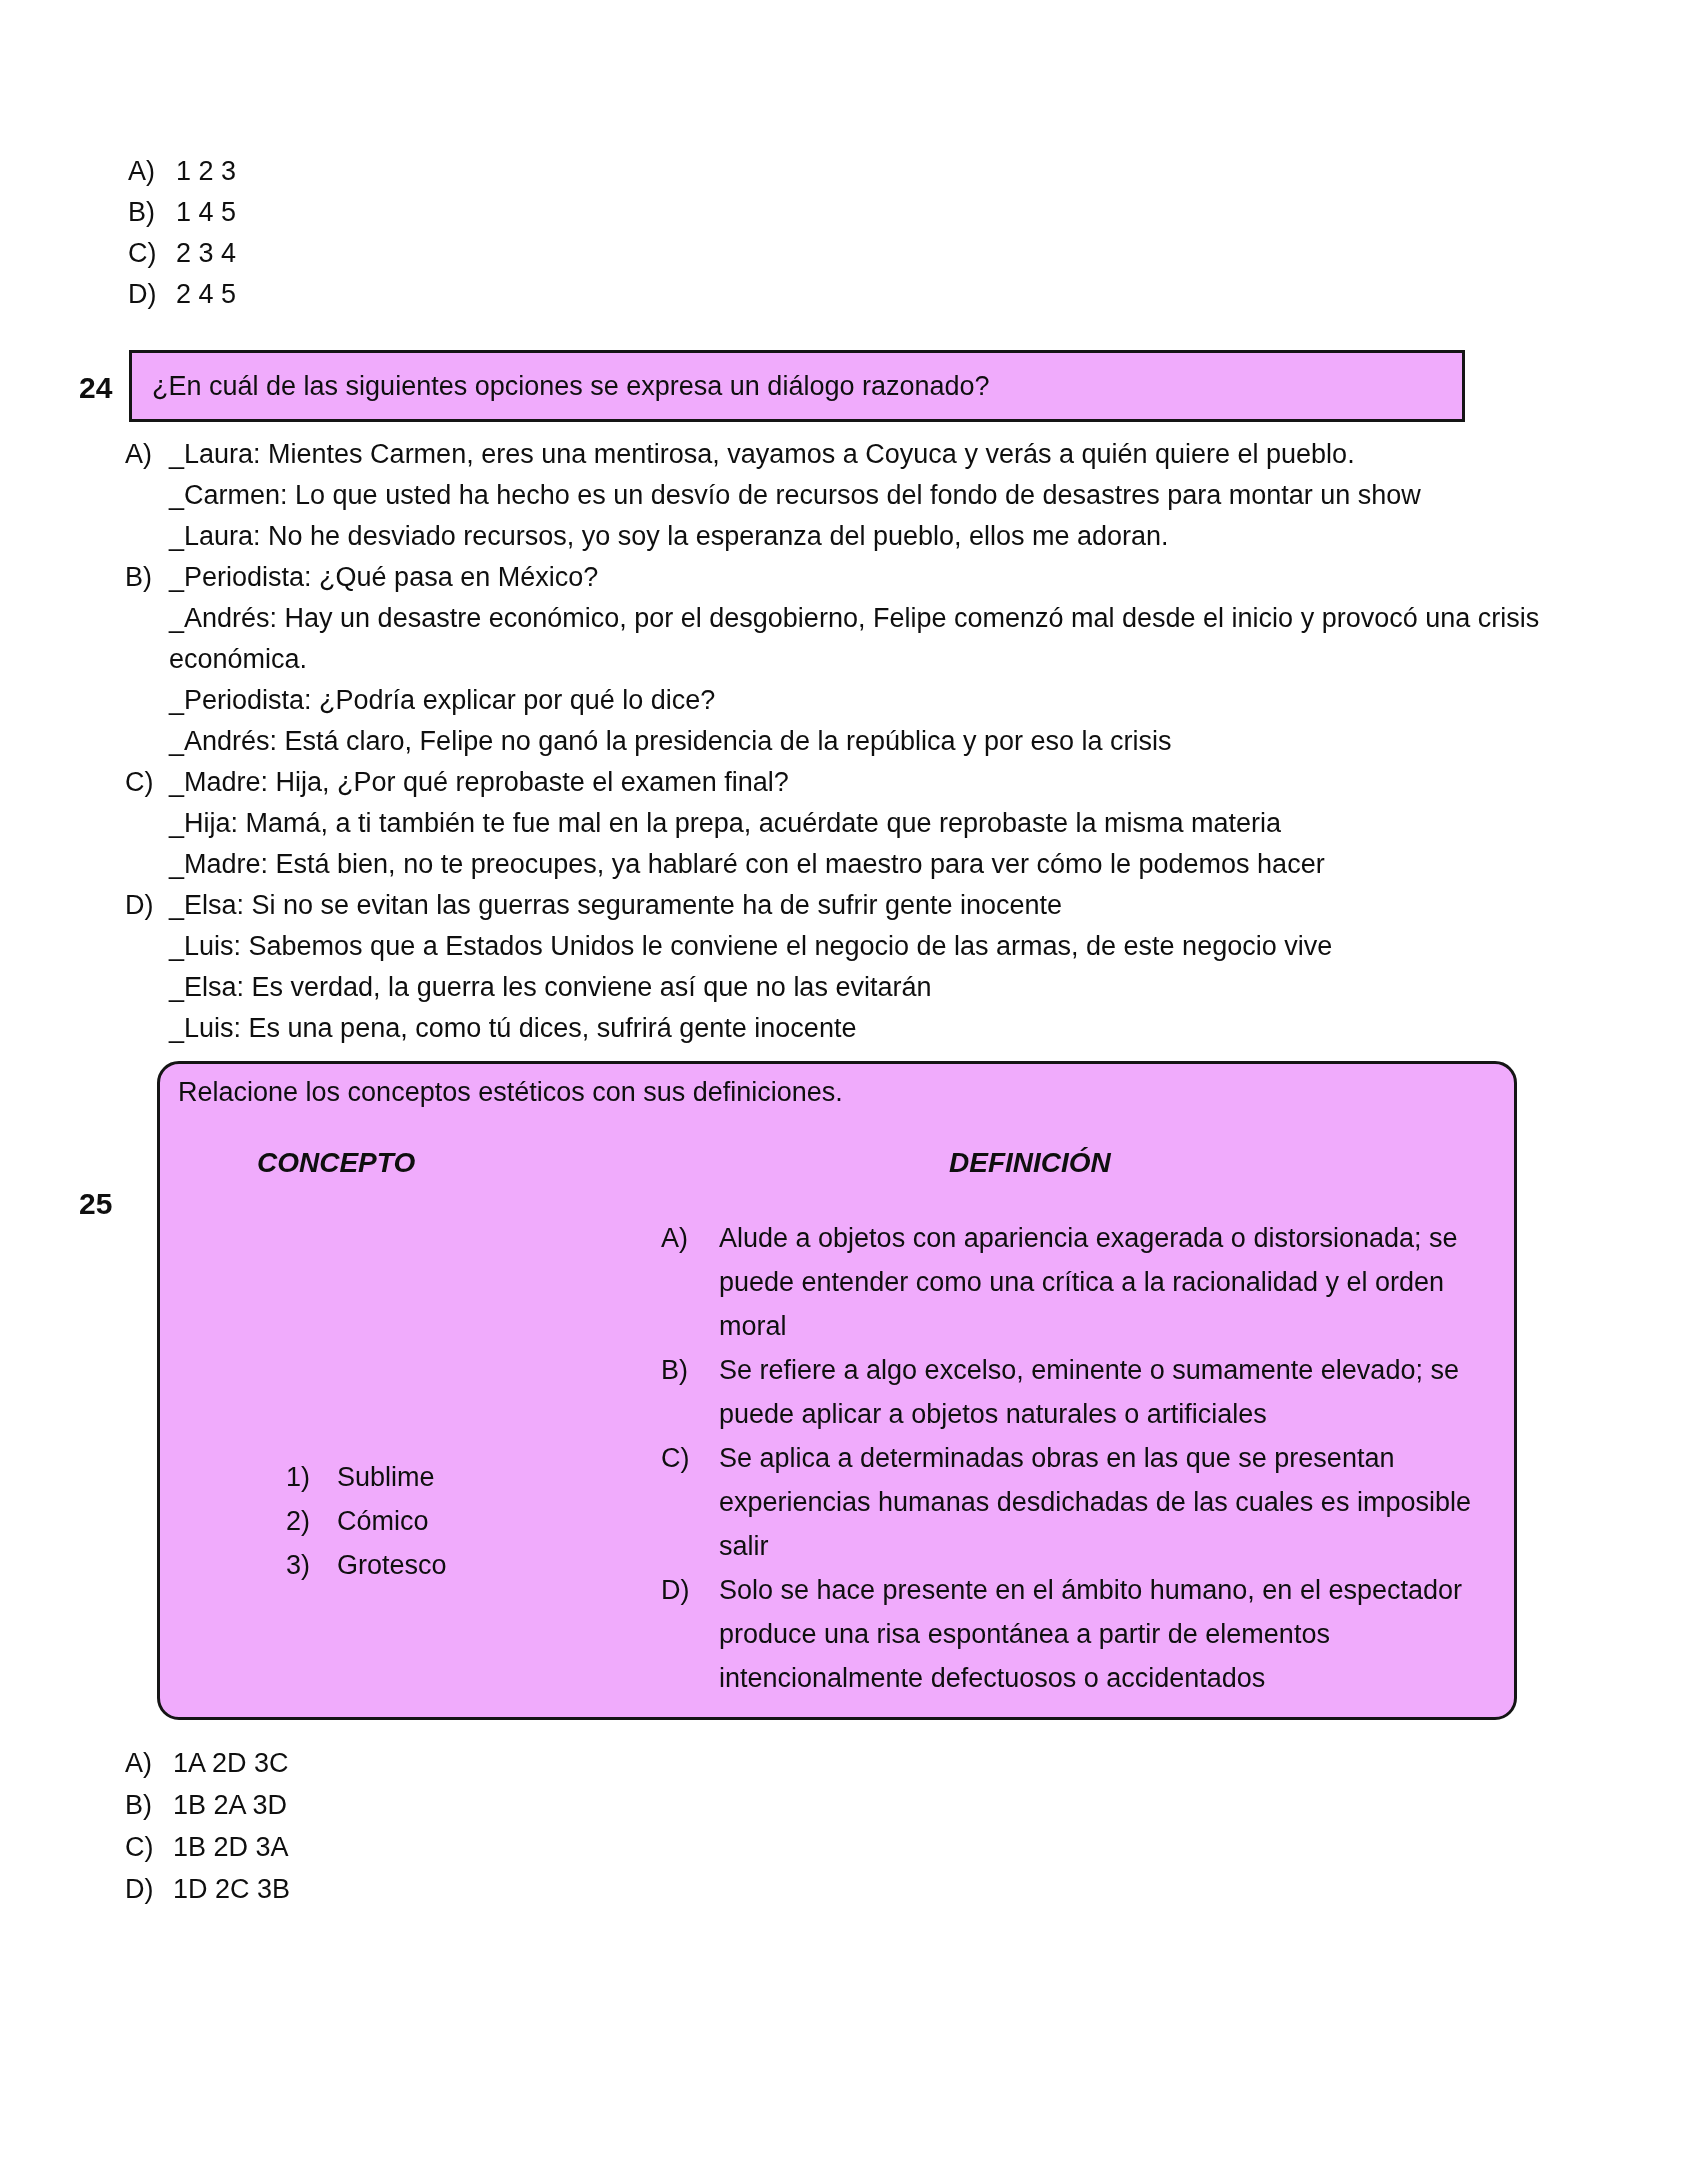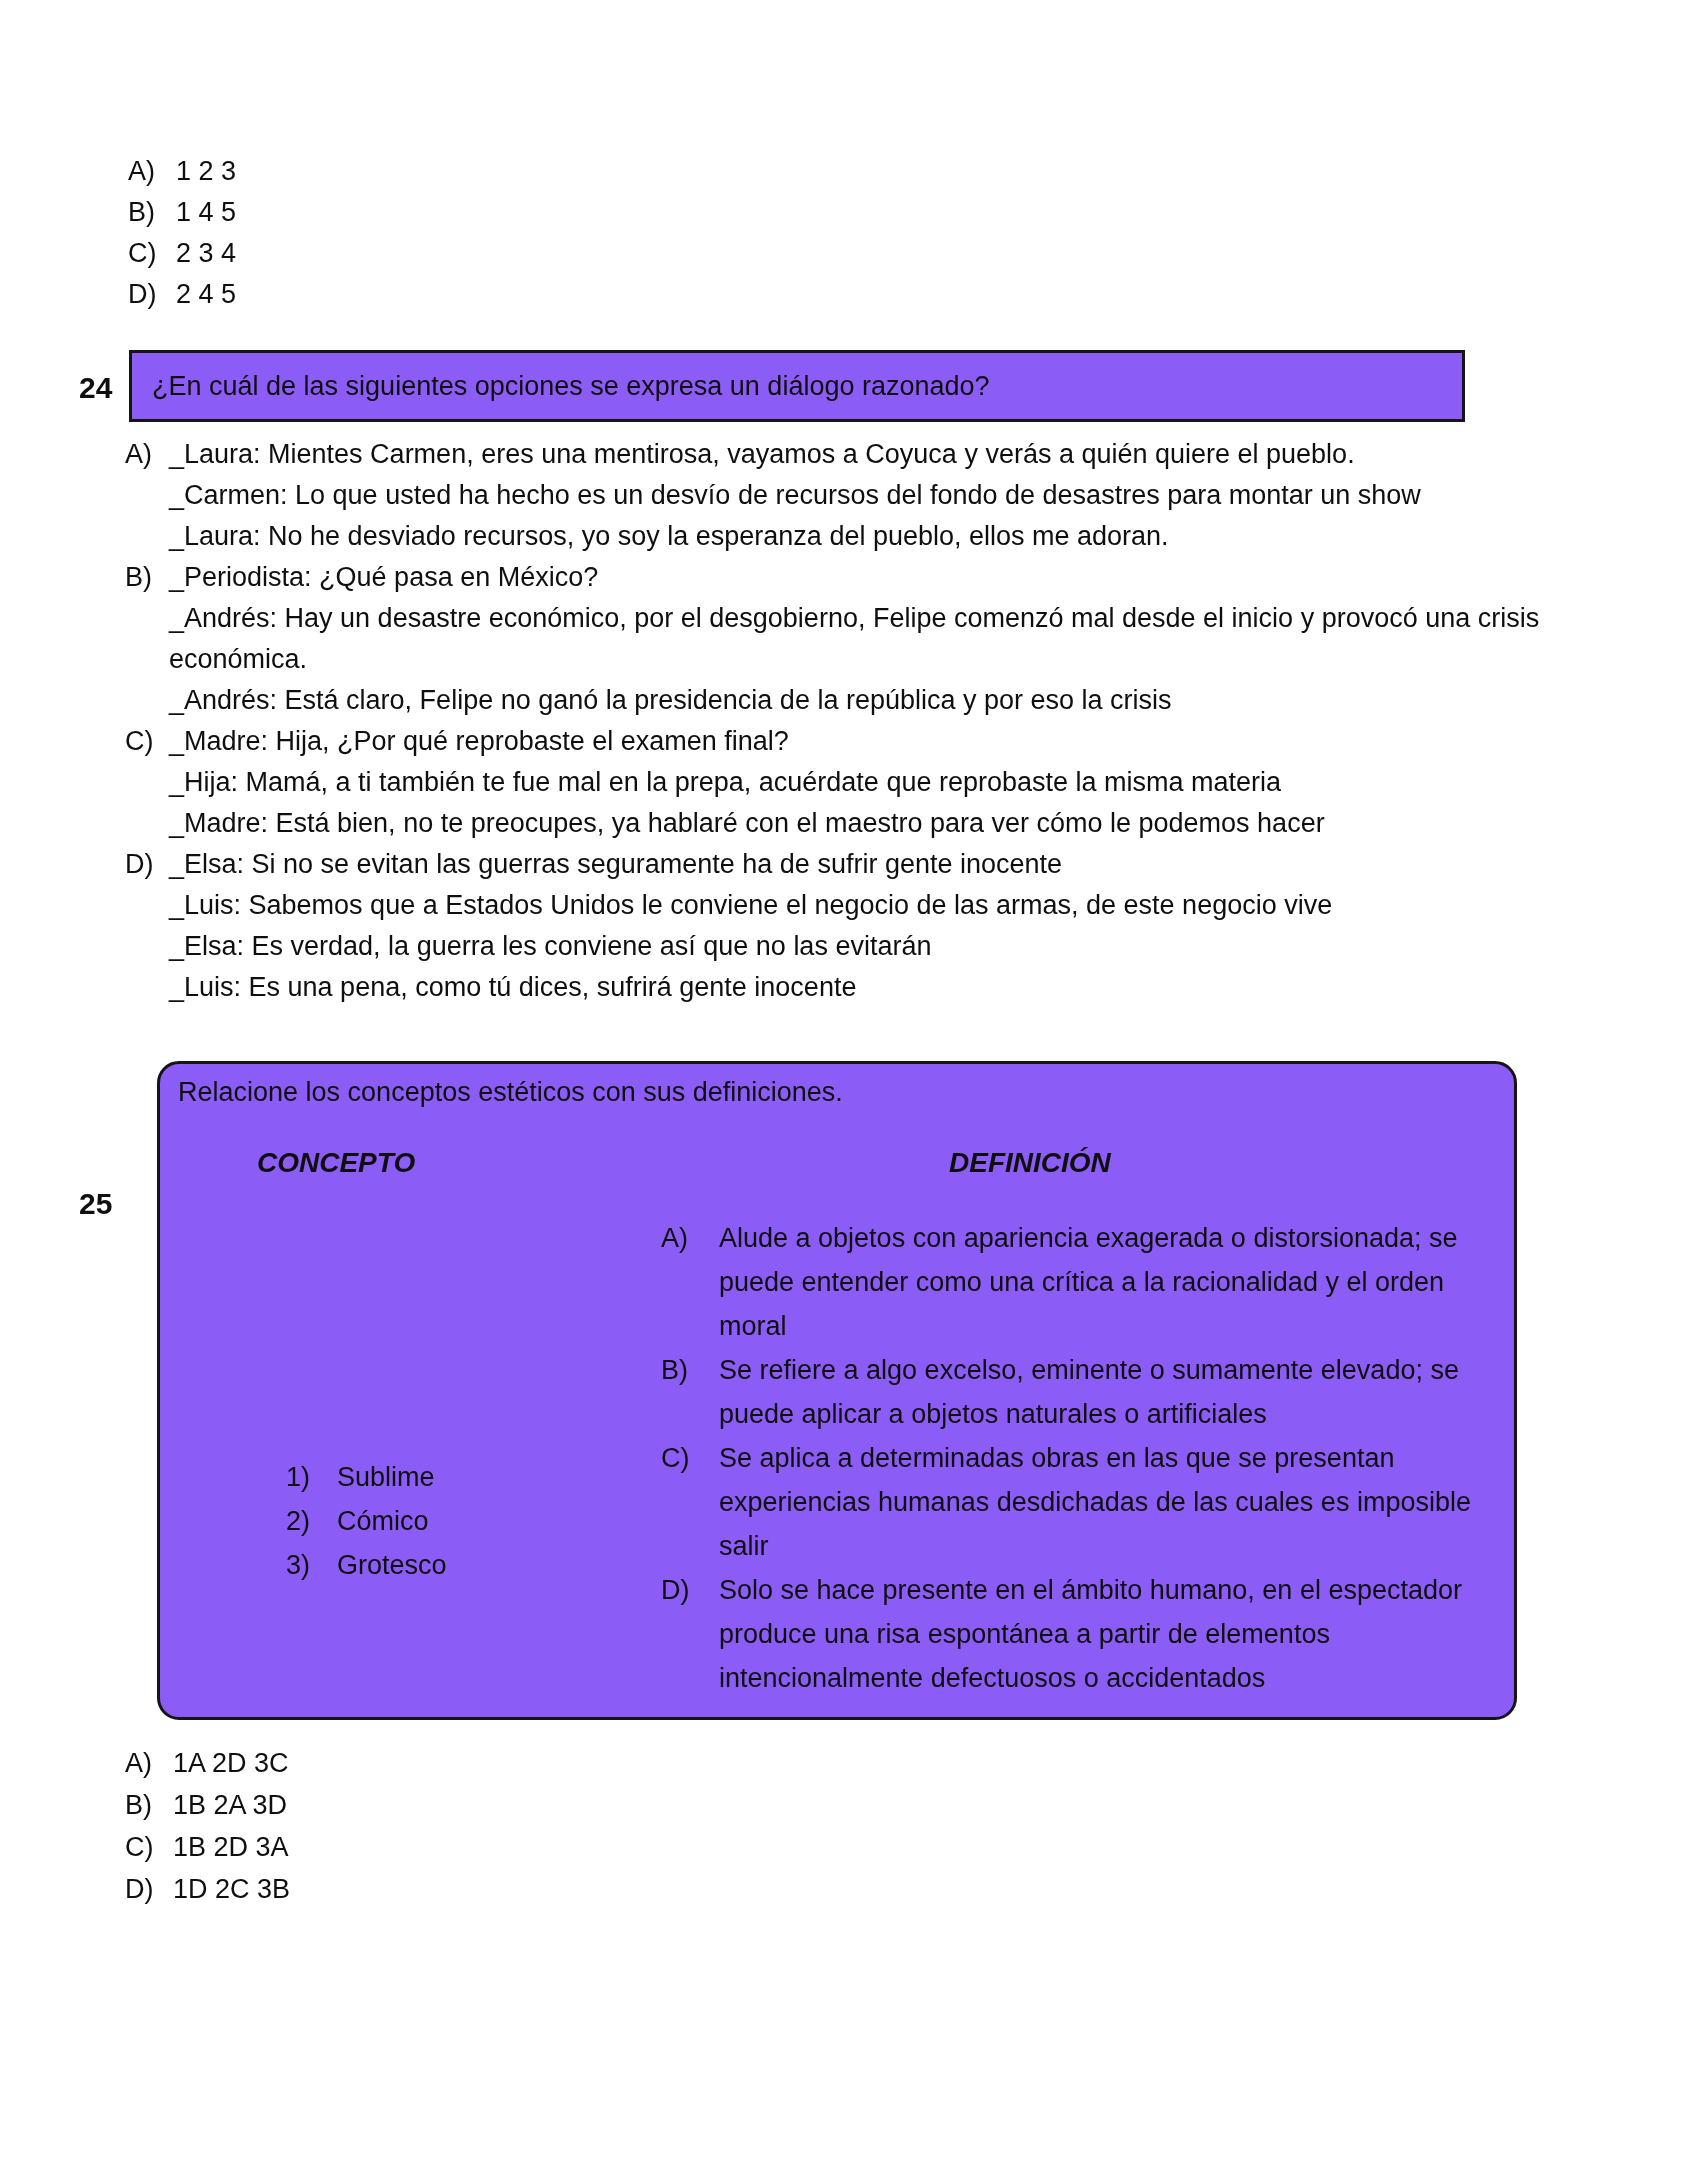--- a/index.html
+++ b/index.html
@@ -17,21 +17,21 @@
   .top-options { left: 128px; top: 151px; font-size: 27px; }
   .opt-row { display: flex; line-height: 41px; }
   .opt-letter { display: inline-block; width: 48px; flex: 0 0 48px; }
 
   
   .qnum { font-size: 30px; line-height: 33px; font-weight: bold; }
   .qnum-24 { left: 79px; top: 371px; }
   .qnum-25 { left: 79px; top: 1187px; }
 
   
-  .qbox { border: 3.3px solid #151515; background: #8b5cf6; box-sizing: border-box; }
+  .qbox { border: 3.3px solid #151515; background: #f0abfc; box-sizing: border-box; }
   .box-24 { left: 129px; top: 350px; width: 1336px; height: 72px; }
   .box-24 .prompt { padding: 17.3px 25px 0 20px; font-size: 27px; line-height: 33px; }
   .box-25 { left: 157px; top: 1061px; width: 1360px; height: 659px; border-radius: 22px; }
 
   
   .q24-options { left: 125px; top: 434px; width: 1532px; font-size: 27px; }
   .q24-opt { display: flex; }
   .q24-letter { display: inline-block; width: 44px; flex: 0 0 44px; line-height: 41px; }
   .q24-lines div { line-height: 41px; white-space: nowrap; }
 
@@ -88,20 +88,21 @@
       <div>_Carmen: Lo que usted ha hecho es un desvío de recursos del fondo de desastres para montar un show</div>
       <div>_Laura: No he desviado recursos, yo soy la esperanza del pueblo, ellos me adoran.</div>
     </div>
   </div>
   <div class="q24-opt">
     <span class="q24-letter">B)</span>
     <div class="q24-lines">
       <div>_Periodista: ¿Qué pasa en México?</div>
       <div>_Andrés: Hay un desastre económico, por el desgobierno, Felipe comenzó mal desde el inicio y provocó una crisis</div>
       <div>económica.</div>
+      <div>_Periodista: ¿Podría explicar por qué lo dice?</div>
       <div>_Andrés: Está claro, Felipe no ganó la presidencia de la república y por eso la crisis</div>
     </div>
   </div>
   <div class="q24-opt">
     <span class="q24-letter">C)</span>
     <div class="q24-lines">
       <div>_Madre: Hija, ¿Por qué reprobaste el examen final?</div>
       <div>_Hija: Mamá, a ti también te fue mal en la prepa, acuérdate que reprobaste la misma materia</div>
       <div>_Madre: Está bien, no te preocupes, ya hablaré con el maestro para ver cómo le podemos hacer</div>
     </div>

